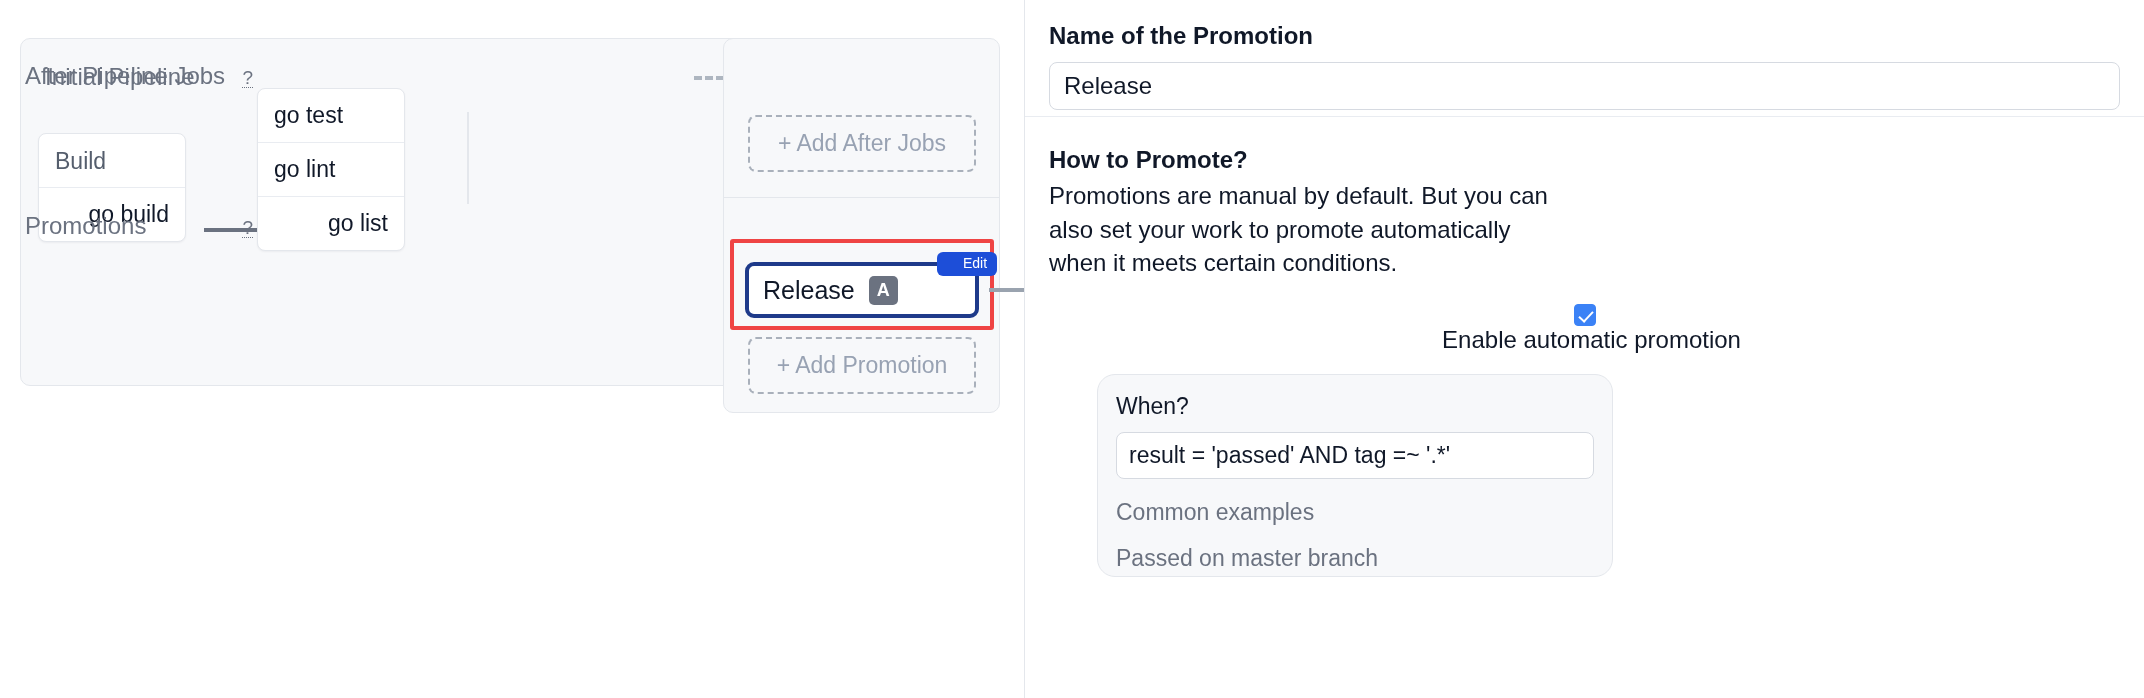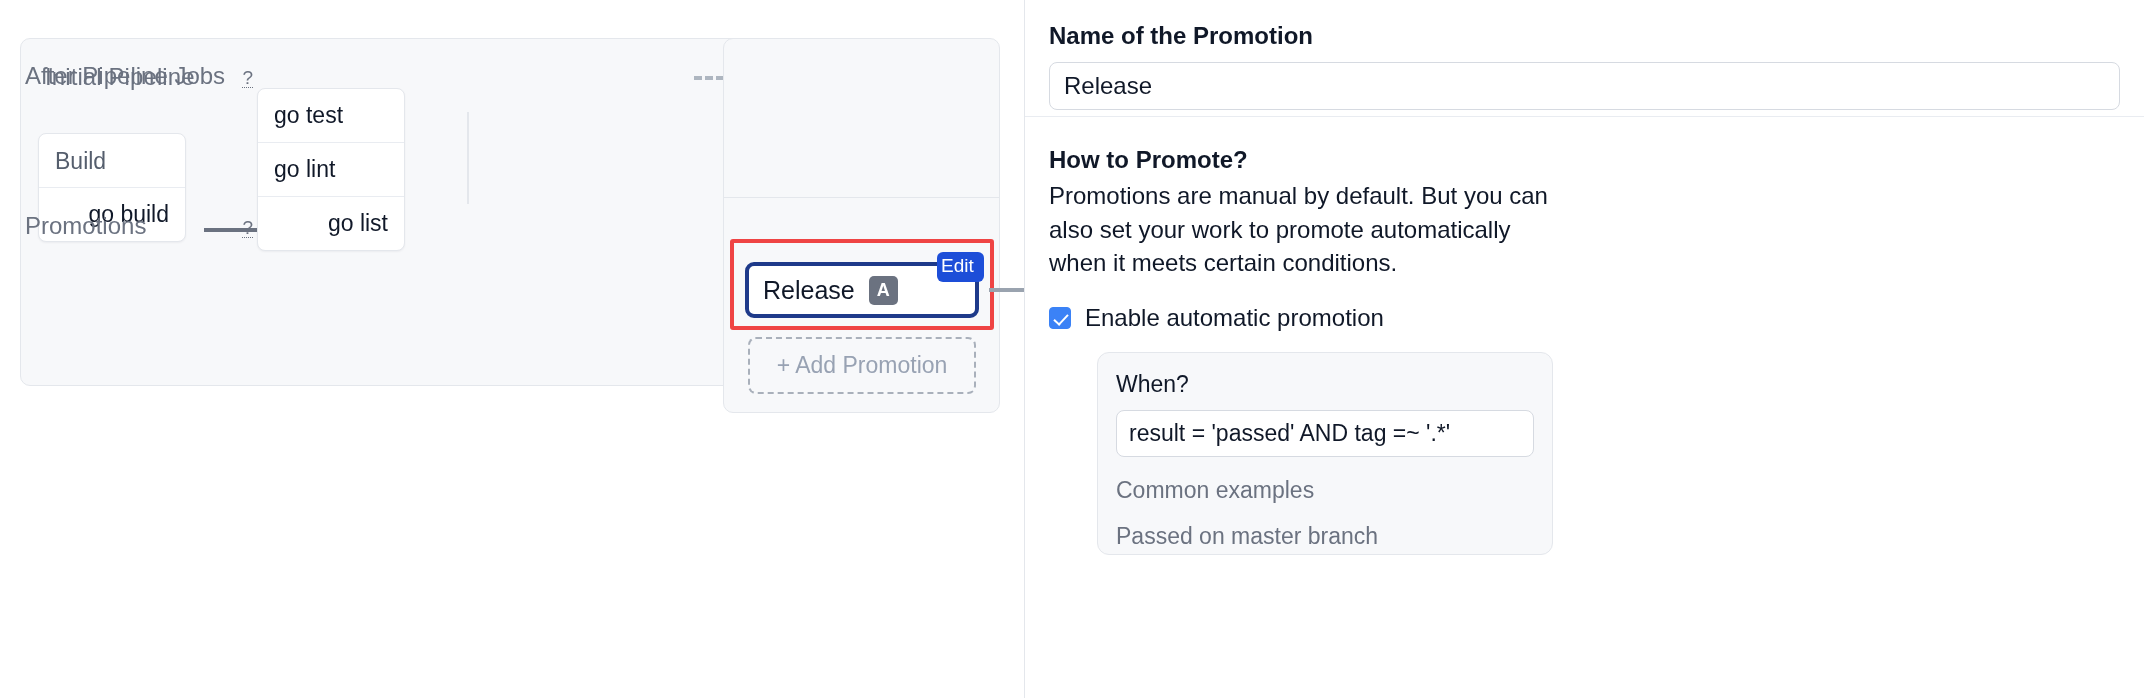--- a/index.html
+++ b/index.html
@@ -149,23 +149,23 @@
     border-radius: 5px;
     color: #ffffff;
     font-size: 18px; font-weight: 700;
     display: flex; align-items: center; justify-content: center;
   }
   #edit-badge {
     position: absolute;
     left: 937px; top: 252px;
     background: #1d4ed8;
     color: #ffffff;
-    font-size: 19px;
+    font-size: 14px;
     font-weight: 400;
-    padding: 3px 10px 5px 4px;
+    padding: 3px 10px 5px 26px;
     border-radius: 6px;
     line-height: 1.15;
   }
   #edge-release-right {
     position: absolute; left: 989px; top: 288px;
     width: 42px; height: 4px; background: #9aa3af;
   }
 
   
   .side-panel {
@@ -200,20 +200,21 @@
   }
   .section-desc {
     font-size: 24px; color: #101828; font-weight: 400;
     line-height: 1.4;
     max-width: 520px;
   }
 
   .checkbox-row {
     display: flex; align-items: center;
     margin-top: 24px;
+    flex-direction: column;
   }
   .cb {
     width: 22px; height: 22px;
     background: #3b82f6;
     border: 1px solid #3b82f6;
     border-radius: 4px;
     position: relative;
     flex: 0 0 auto;
     cursor: pointer;
   }
@@ -229,24 +230,24 @@
   .cb-label {
     margin-left: 14px;
     font-size: 24px; color: #101828; font-weight: 400;
     white-space: nowrap;
     cursor: pointer;
   }
 
   .when-card {
     margin-top: 20px;
     margin-left: 48px;
-    width: 456px;
+    width: 516px;
     background: #f7f8fa;
     border: 1px solid #e4e7ec;
-    border-radius: 12px;
+    border-radius: 18px;
     padding: 18px 18px 4px 18px;
   }
   .when-label {
     font-size: 23px; color: #101828; font-weight: 400;
     margin-bottom: 12px;
   }
   .when-input {
     width: 100%; height: 47px;
     border: 1px solid #d6dae1;
     border-radius: 8px;
@@ -295,20 +296,21 @@
 
     <div class="right-group">
       <div class="group-section-divider"></div>
     </div>
 
     <div class="section-head" id="after-jobs-head">
       <span class="st">After Pipeline Jobs</span>
       <span class="help-icon">?</span>
     </div>
 
+    <div class="dashed-btn" id="add-after-jobs-btn">+ Add After Jobs</div>
 
     <div class="section-head" id="promotions-head">
       <span class="st">Promotions</span>
       <span class="help-icon">?</span>
     </div>
 
     <div id="release-highlight"></div>
 
     <div id="release-card">
       <span id="release-label">Release</span>

